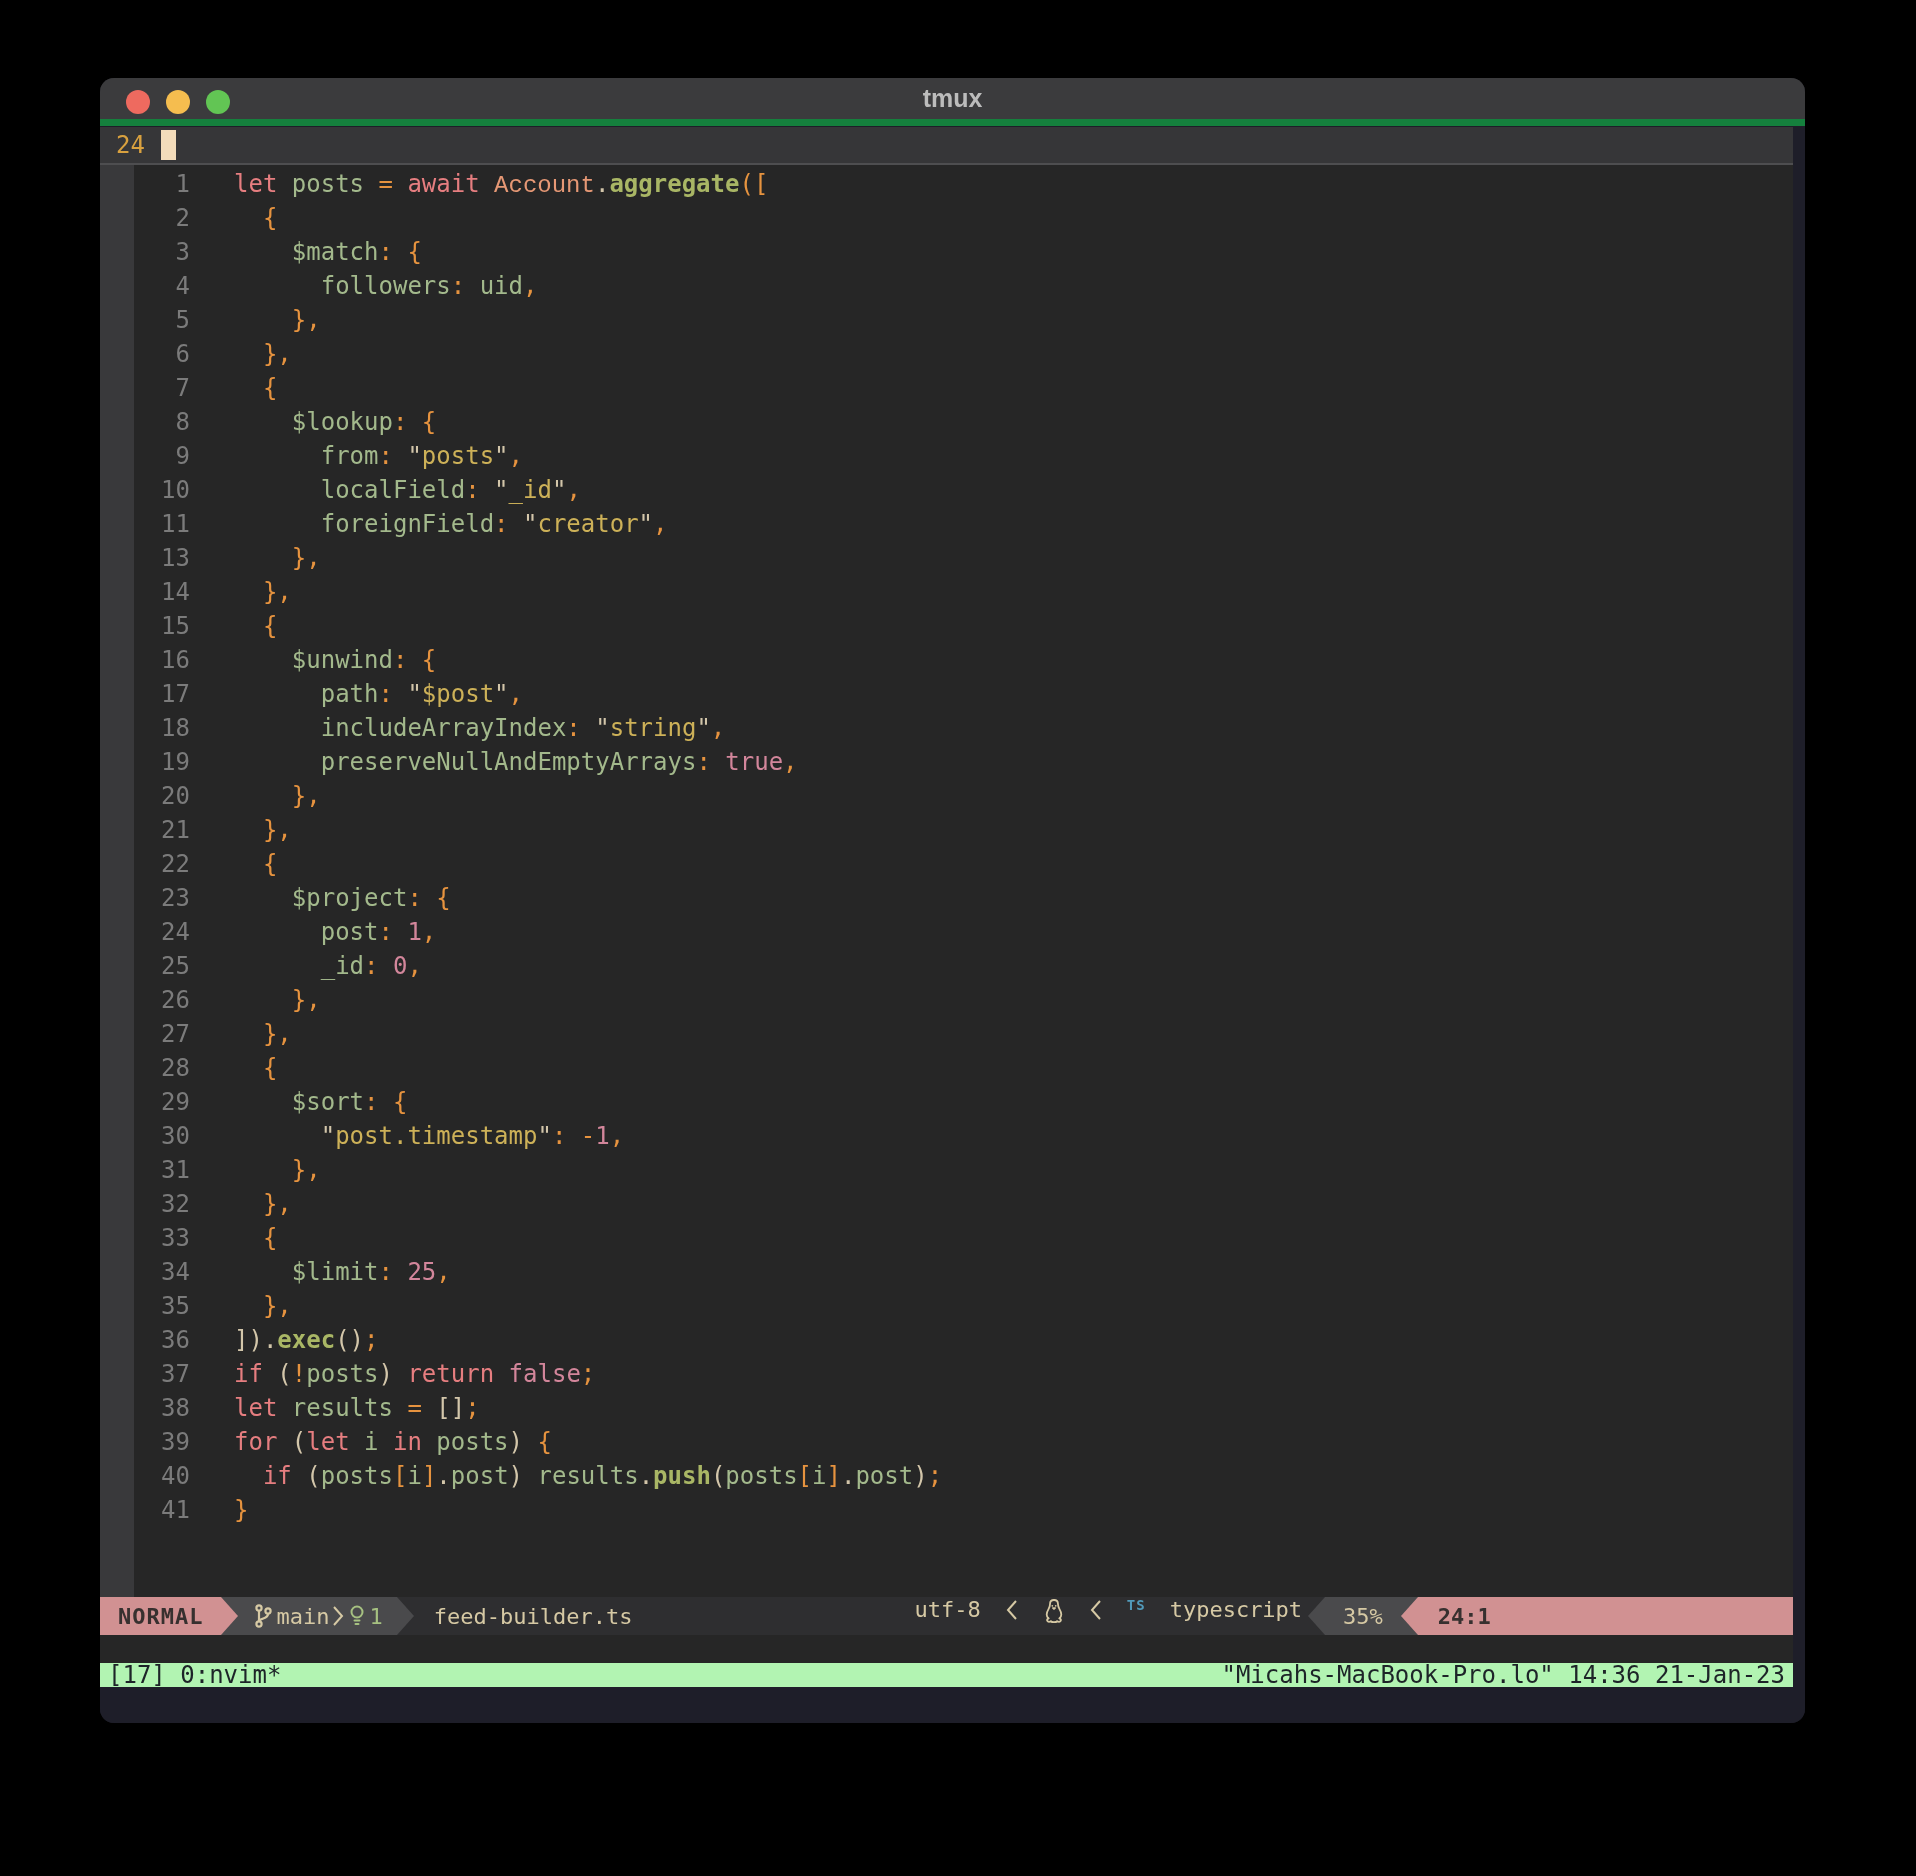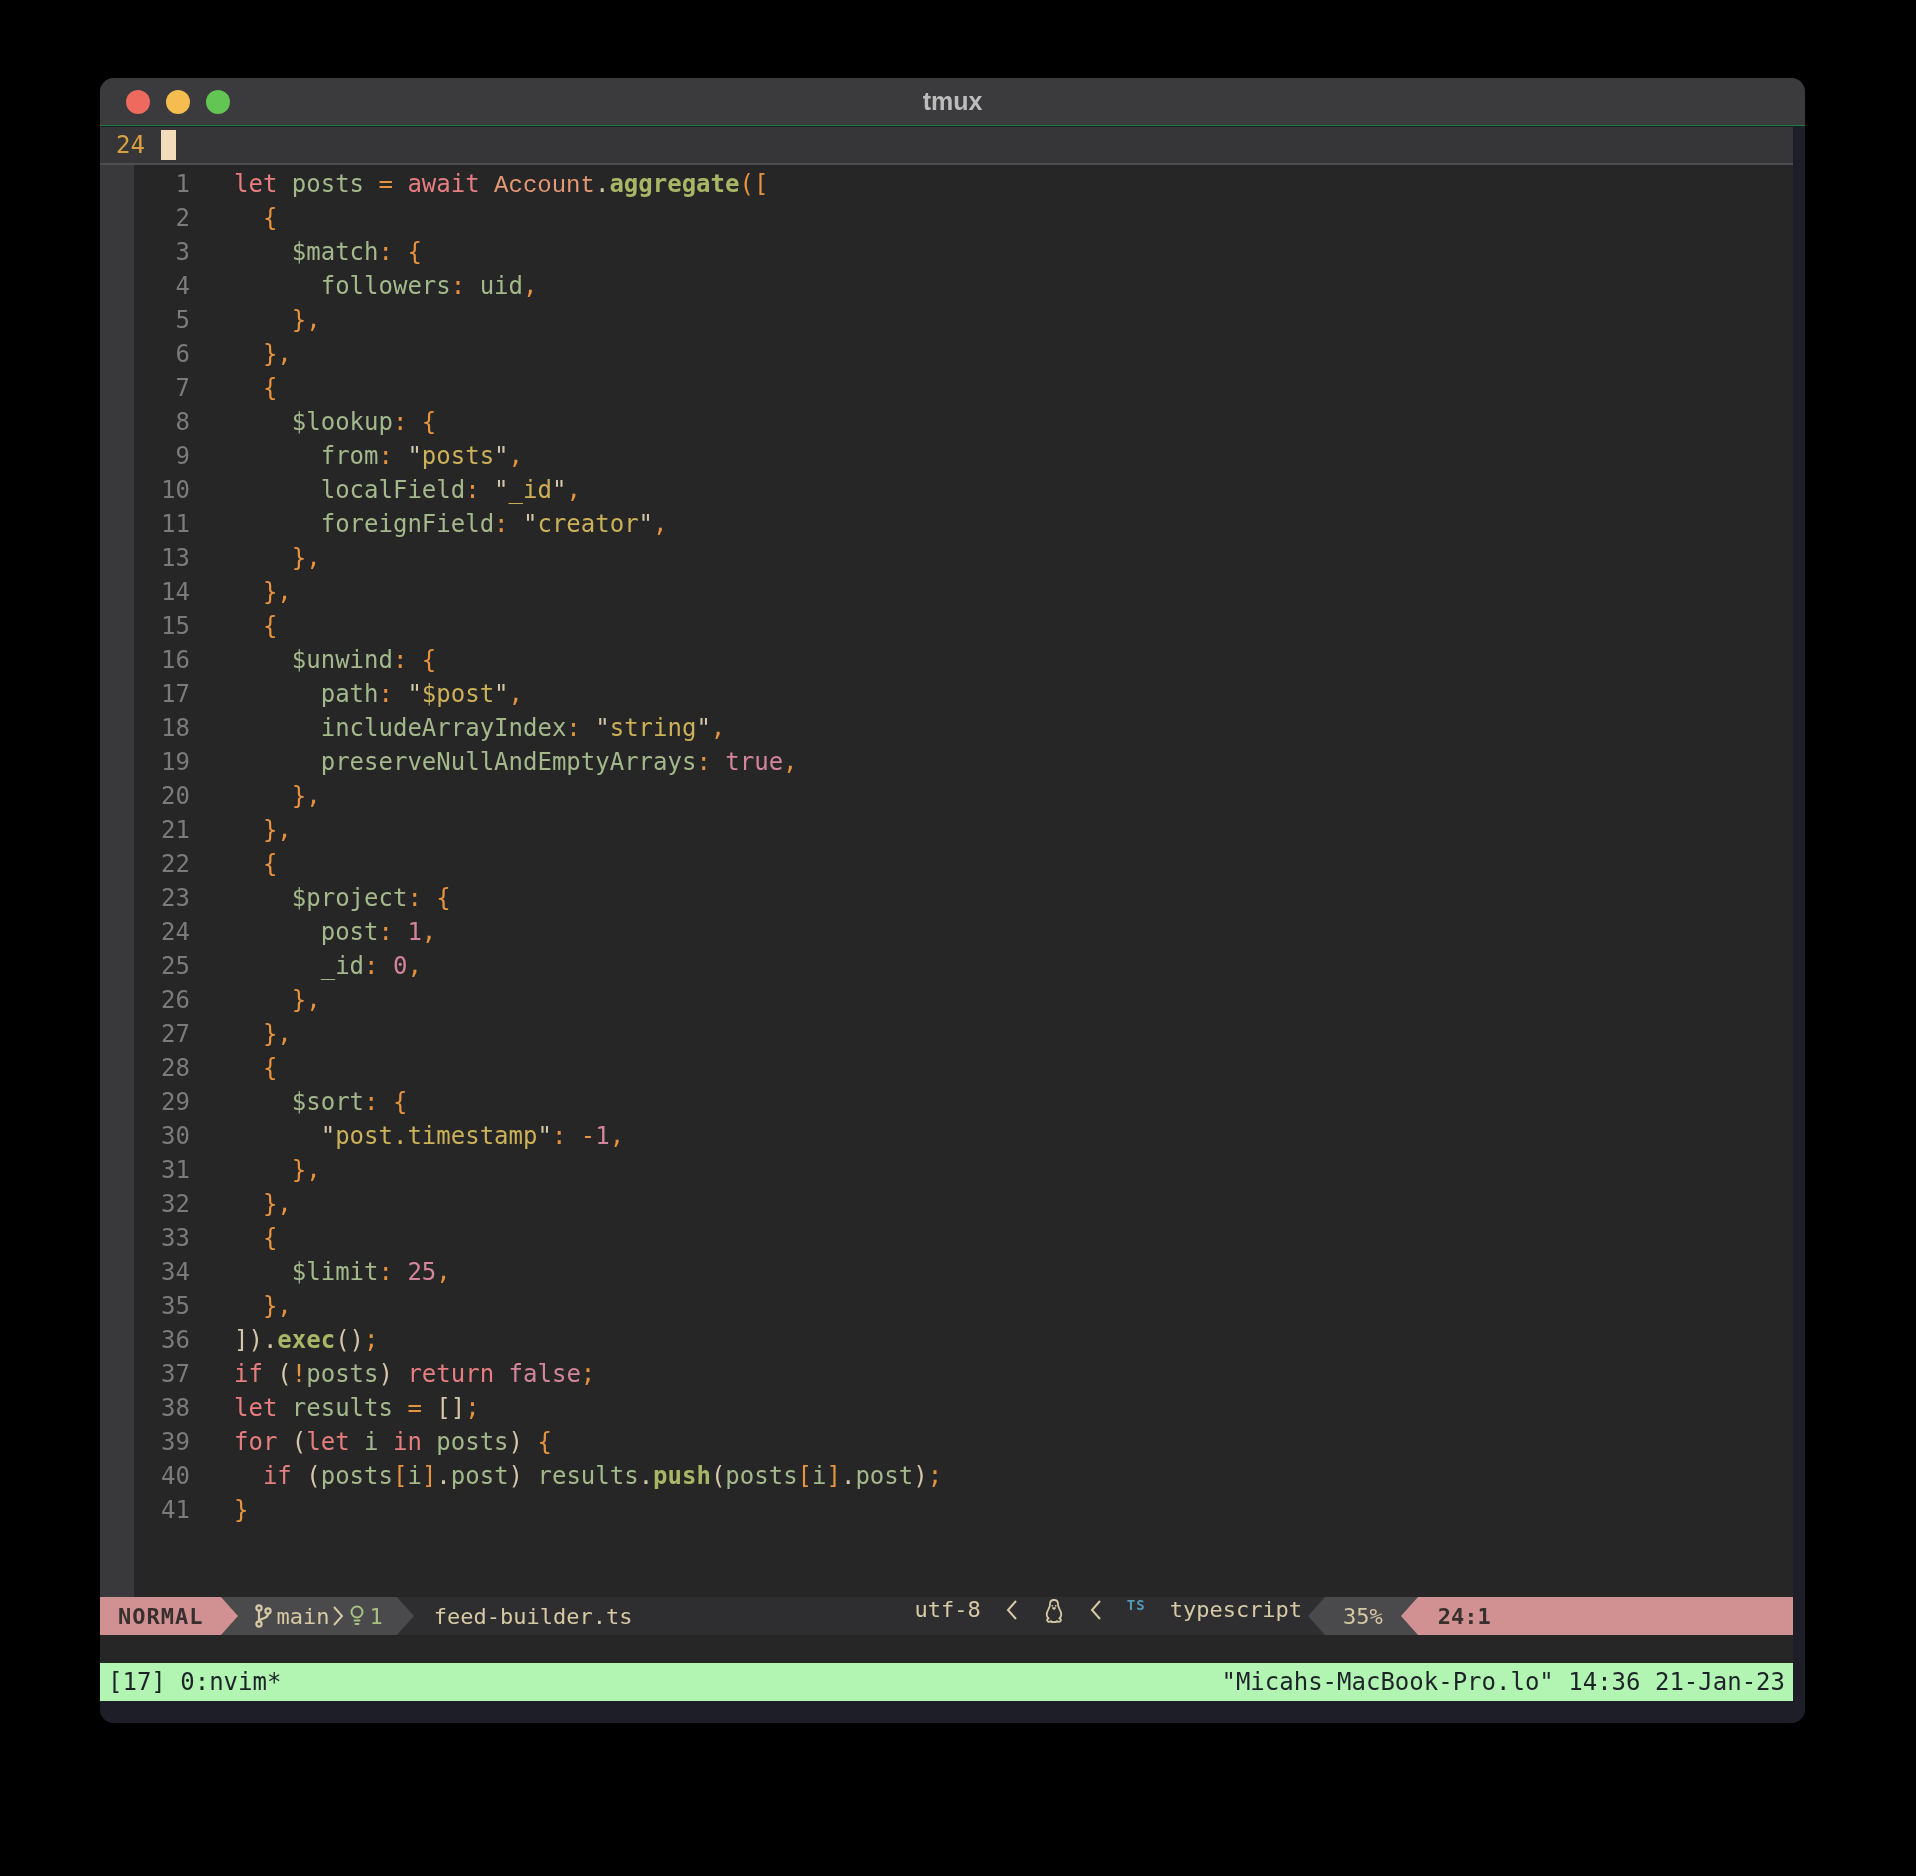--- a/index.html
+++ b/index.html
@@ -7,21 +7,21 @@
   .mono{font-family:"DejaVu Sans Mono",monospace;}
 
   .window{
     position:absolute;left:100px;top:78px;width:1705px;height:1645px;
     border-radius:14px;overflow:hidden;background:var(--c-padbg,#1e1e29);
   }
   
   .titlebar{
     height:48px;background:var(--c-chrome,#3b3b3d);position:relative;
     display:flex;align-items:center;justify-content:center;
-    border-bottom:1px solid #15803d;
+    border-bottom:7px solid #15803d;
   }
   .titlebar .title{
     font-family:"Liberation Sans",sans-serif;font-weight:bold;font-size:25px;
     color:var(--c-title,#bcbcbc);
   }
   .lights{position:absolute;left:26px;top:12px;display:flex;gap:16px;}
   .light{width:24px;height:24px;border-radius:50%;}
 
   
   .term{position:absolute;left:0;top:49px;right:0;bottom:0;background:var(--c-padbg,#1e1e29);}
@@ -72,21 +72,21 @@
   .sl-right{display:flex;align-items:flex-start;gap:24px;color:var(--c-cream,#d6c9a4);}
   .ts-badge{color:var(--c-tsblue,#519aba);font-weight:bold;font-size:14px;letter-spacing:1px;}
   .tri-l-gray{border-right:17px solid var(--c-gray,#4a4a4c);margin-left:6px;}
   .tri-l-rose{border-right:17px solid var(--c-rose,#d19192);background:var(--c-gray,#4a4a4c);}
   .seg-pct{background:var(--c-gray,#4a4a4c);padding:0 18px;color:var(--c-cream,#d6c9a4);}
   .seg-pos{background:var(--c-rose,#d19192);color:var(--c-darktext,#37302f);font-weight:bold;padding:0 20px;flex:1 0 auto;}
 
   
   .cmdline{height:28px;background:var(--c-bg,#262626);}
   .tmuxbar{
-    height:38px;background:var(--c-tmuxbg,#b2f4b2);color:var(--c-tmuxtext,#1d2428);
+    height:24px;background:var(--c-tmuxbg,#b2f4b2);color:var(--c-tmuxtext,#1d2428);
     display:flex;align-items:center;justify-content:space-between;
     font-size:24px;padding:0 8px;
   }
   .icon-svg{display:block;}
 </style>
 </head>
 <body>
 
 <div class="window">
 

